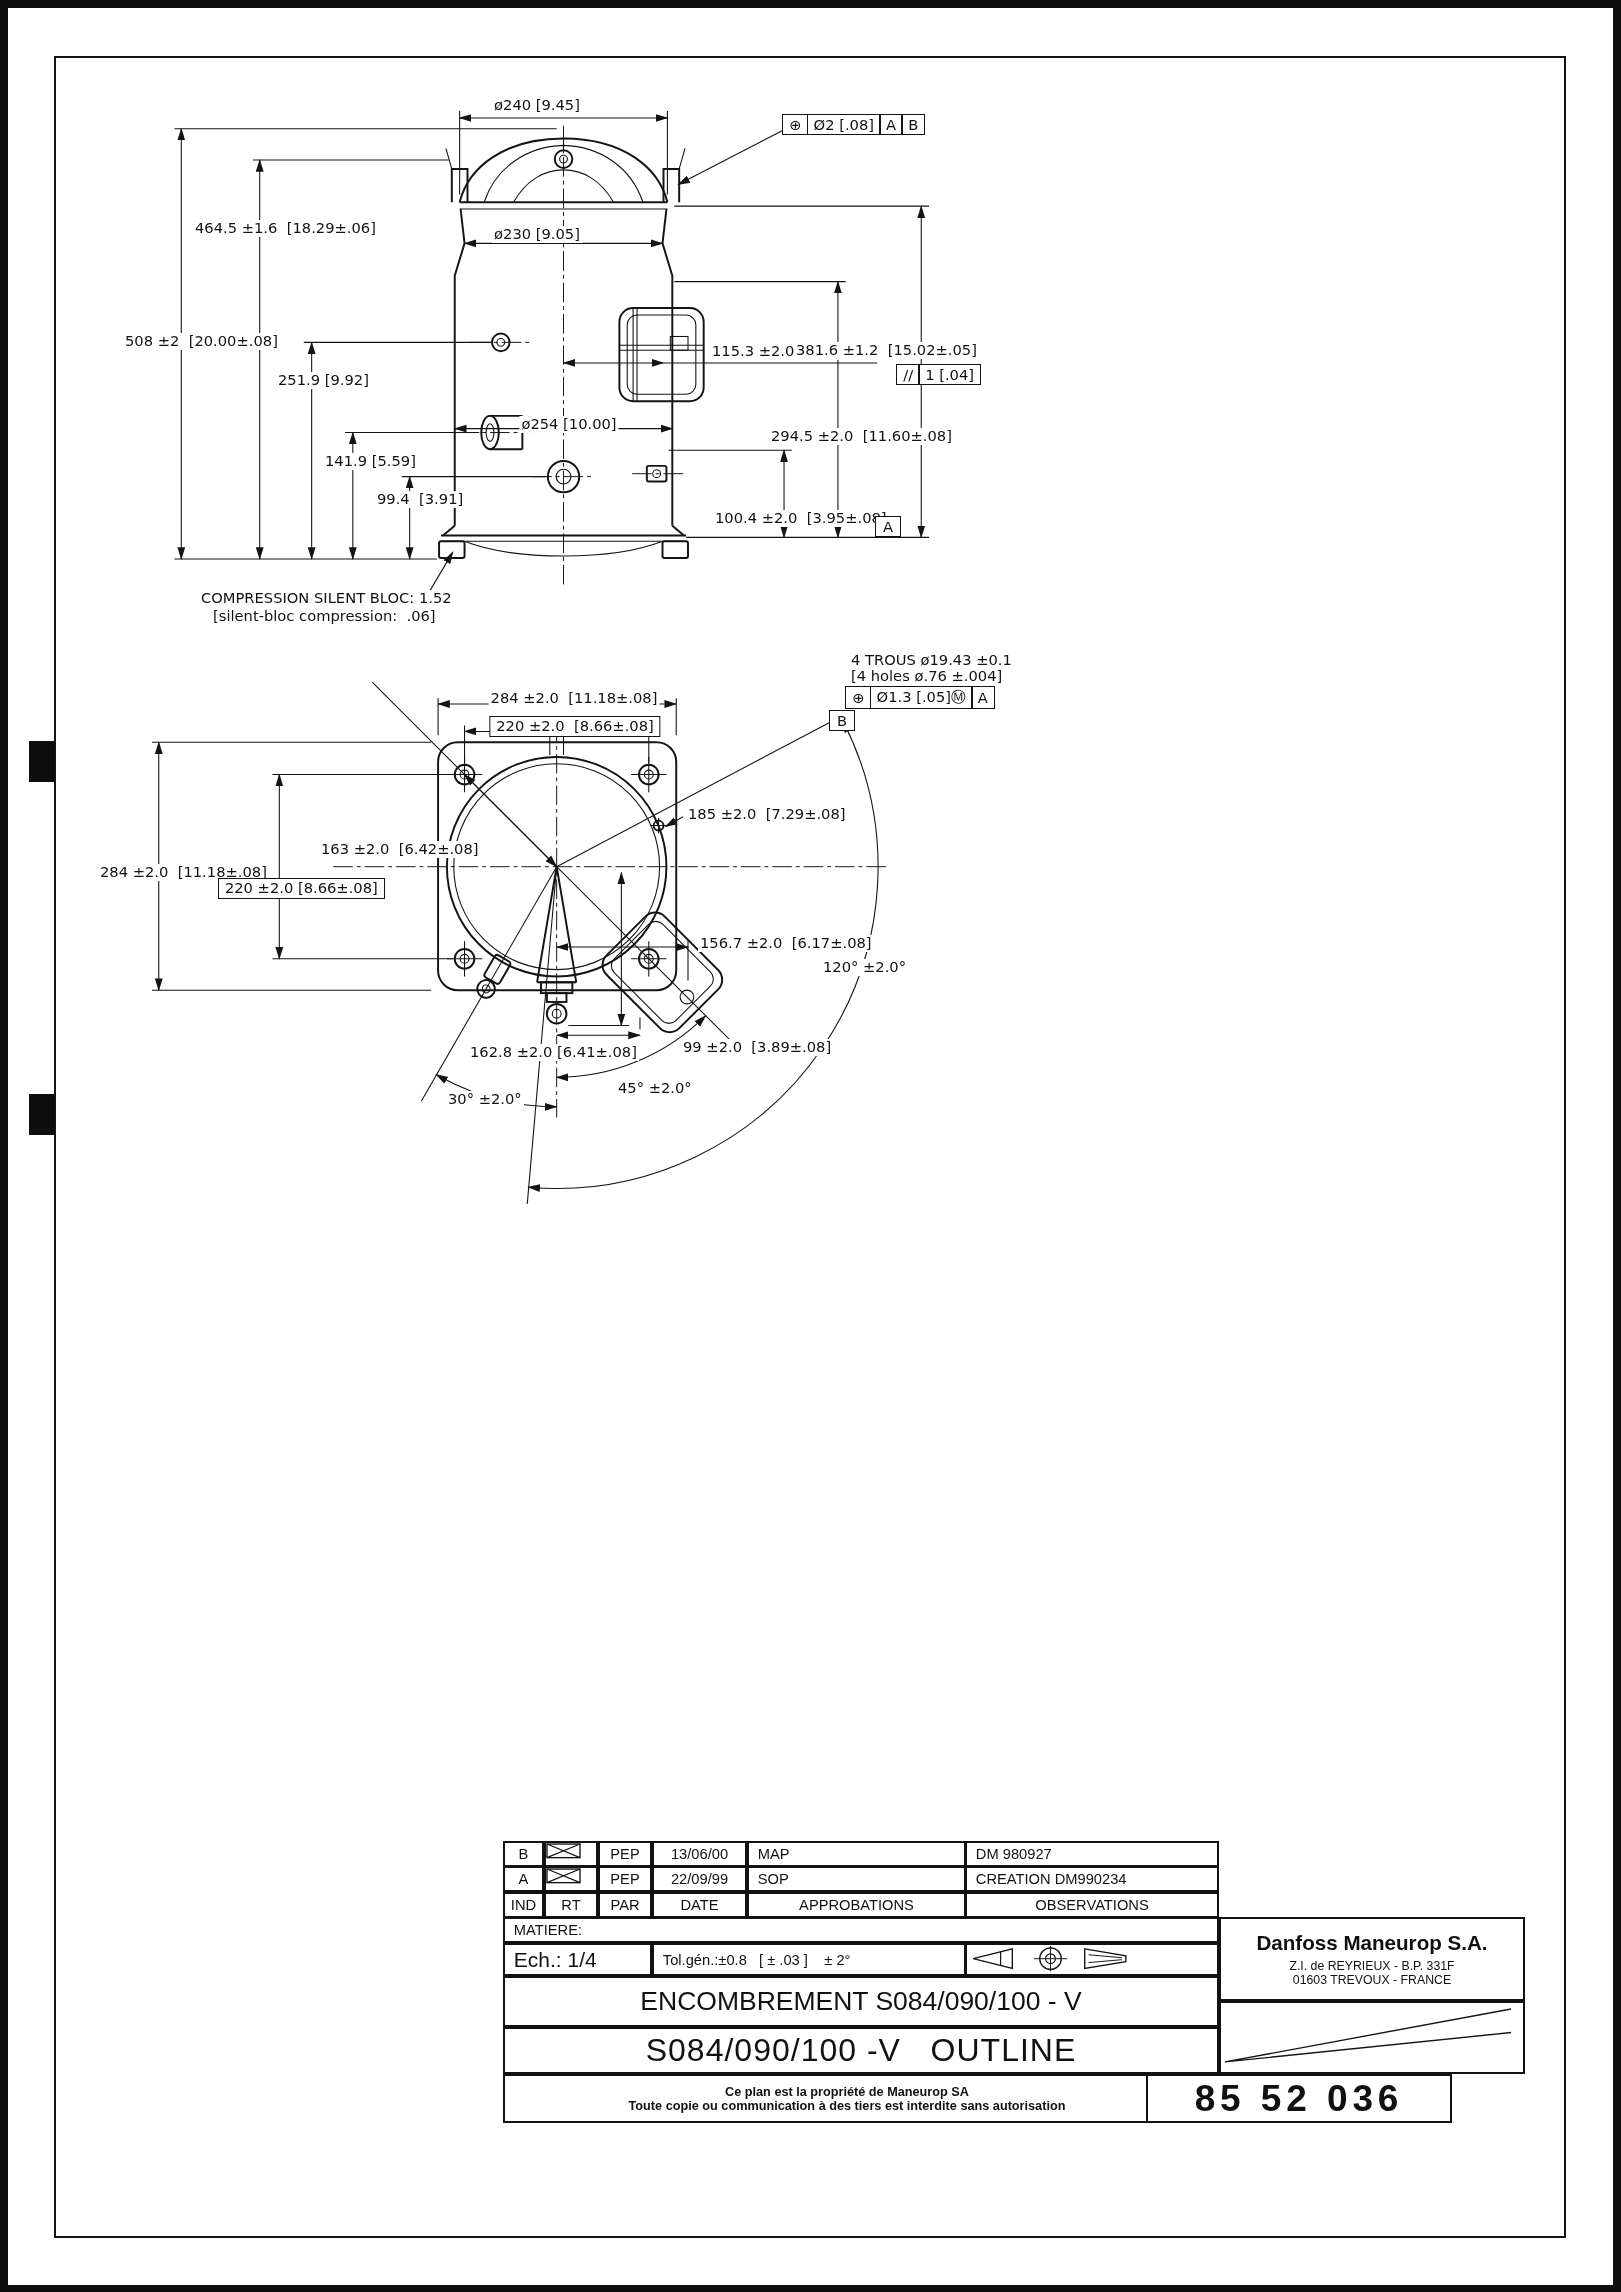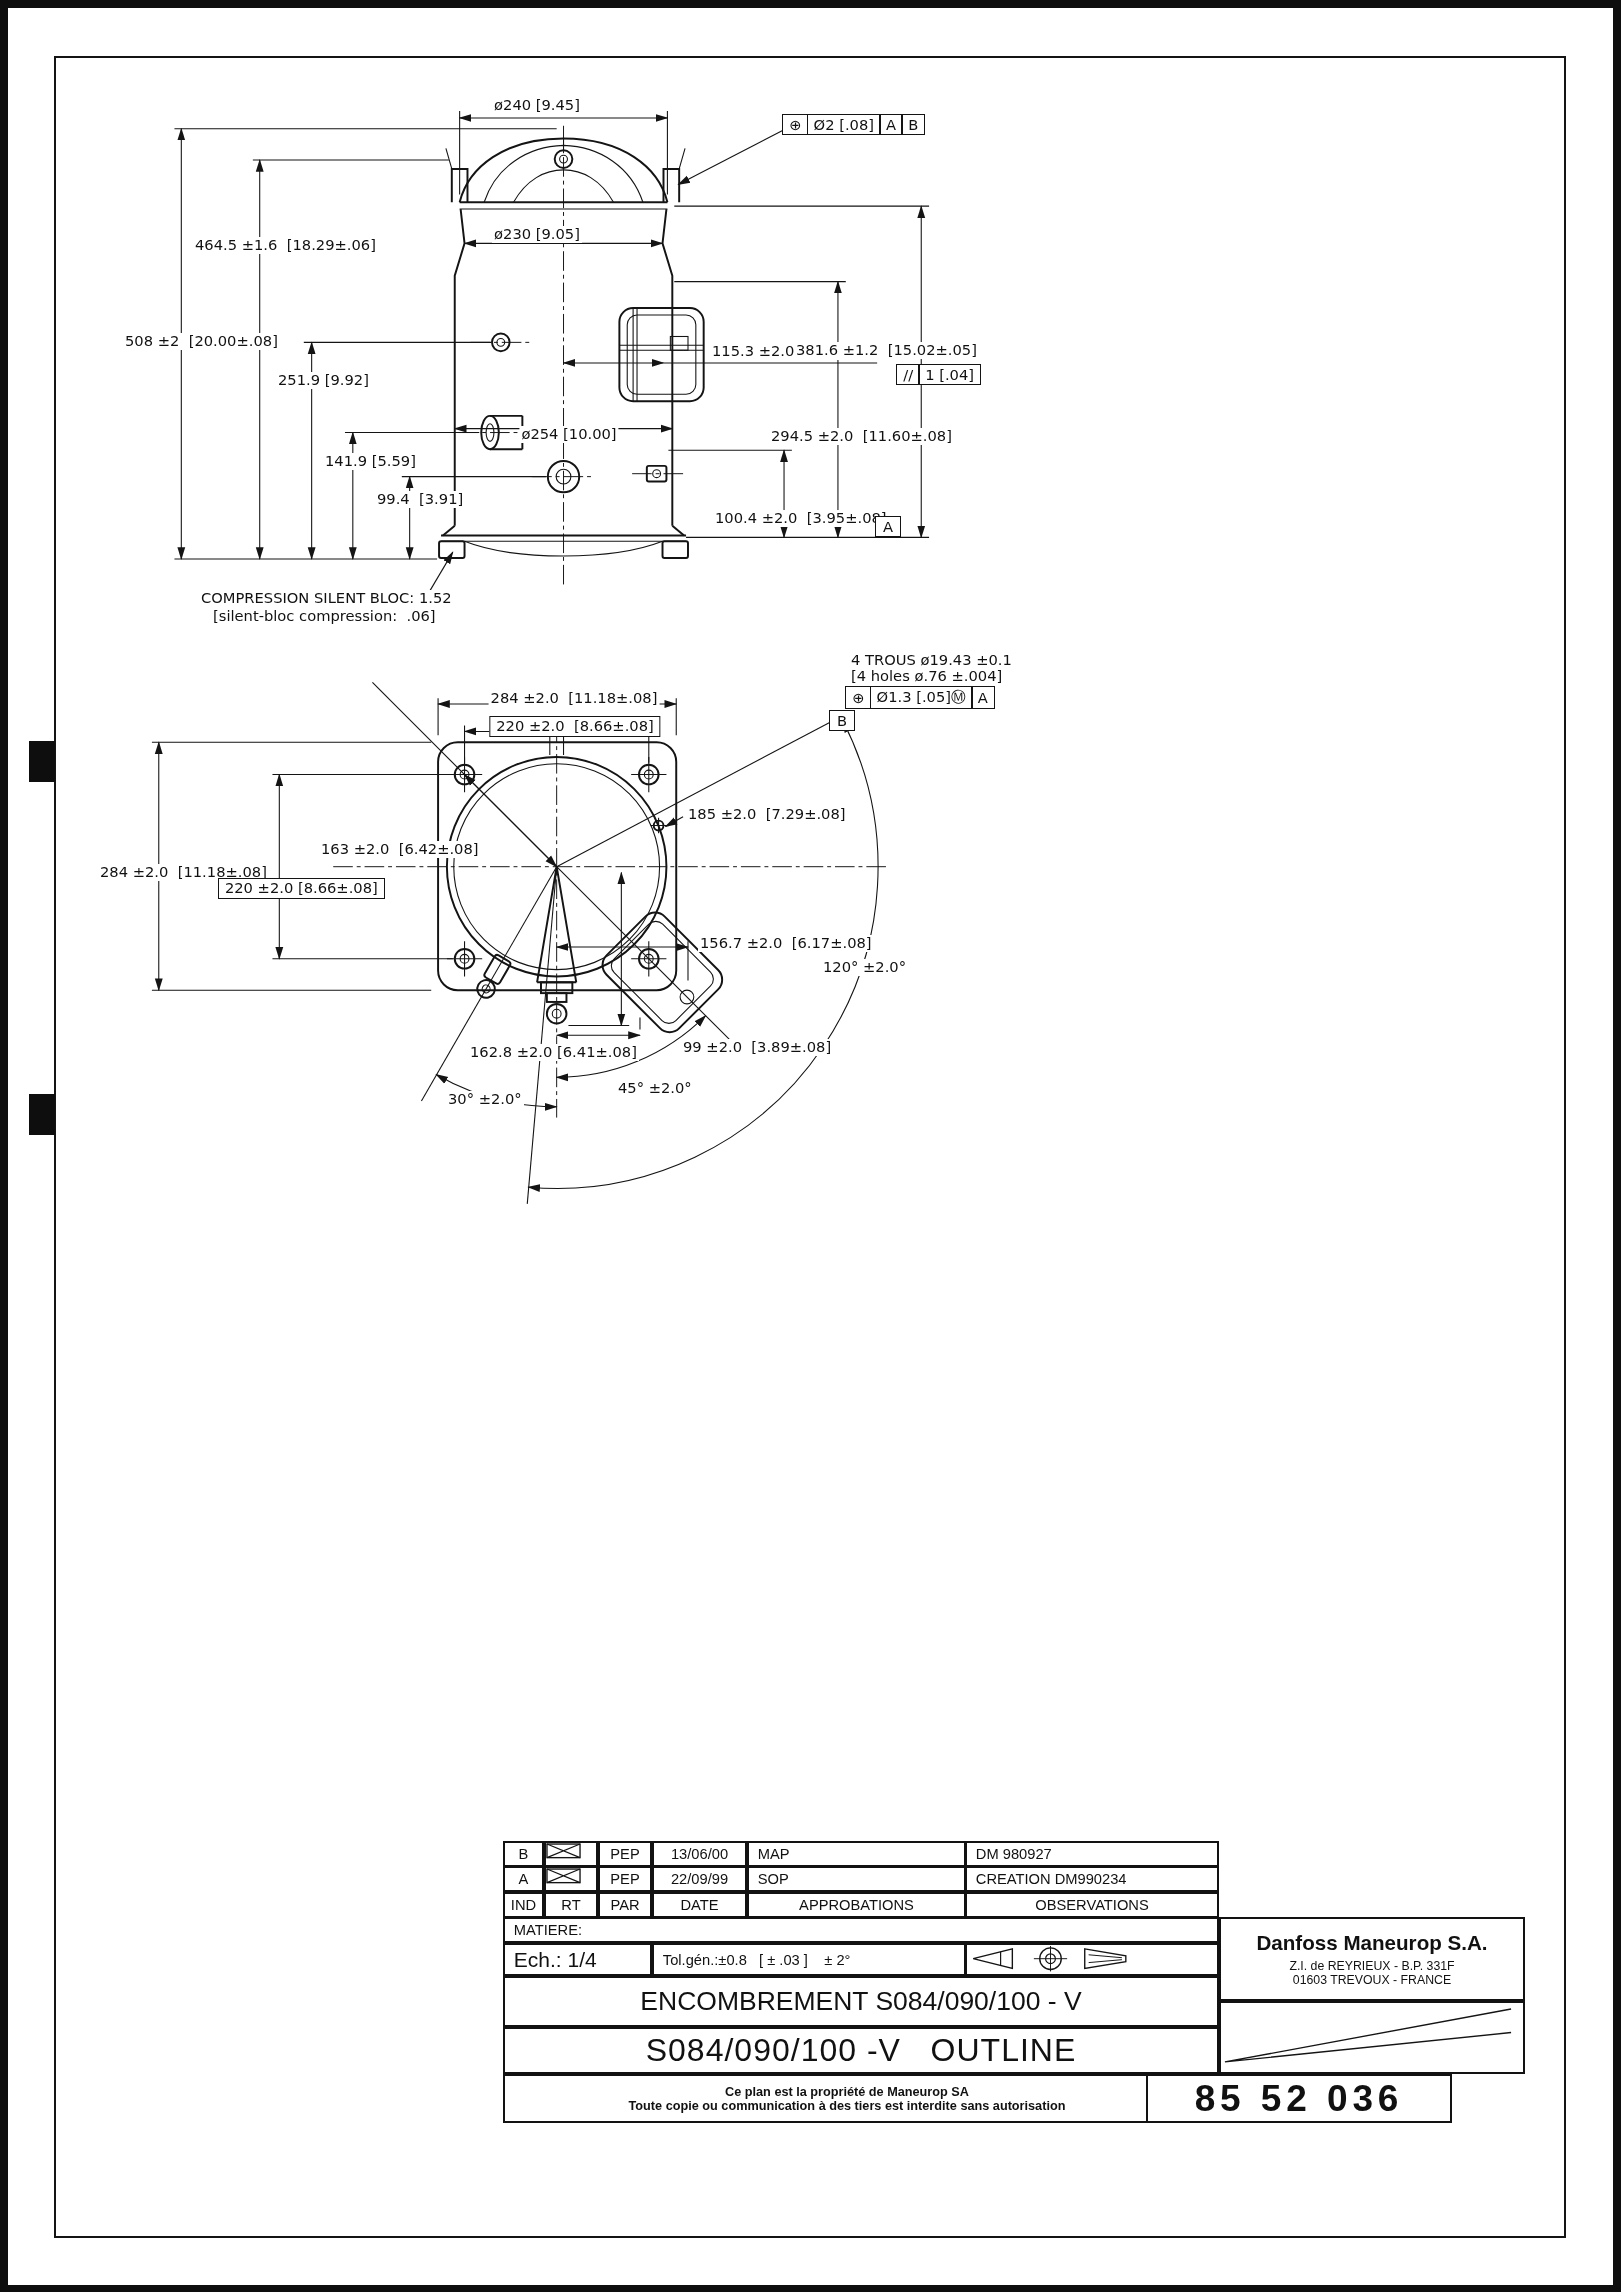--- a/index.html
+++ b/index.html
@@ -201,22 +201,22 @@
       <path class="dim" d="M720,1036 A215,215 0 0 1 568,1099"></path>
       <path class="dim" d="M568,1129 A245,245 0 0 1 445,1096"></path>
       <path class="dim" d="M860,735 A328,328 0 0 1 539,1211"></path>
 
       <path class="lead" d="M697,833 L679,843"></path>
     </g>
   </svg>
 
   <div class="lbl ctr" style="left:537px;top:97px">ø240 [9.45]</div>
   <div class="lbl ctr" style="left:537px;top:226px">ø230 [9.05]</div>
-  <div class="lbl ctr" style="left:569px;top:426px">ø254 [10.00]</div>
-  <div class="lbl" style="left:193px;top:237px">464.5 ±1.6  [18.29±.06]</div>
+  <div class="lbl ctr" style="left:569px;top:416px">ø254 [10.00]</div>
+  <div class="lbl" style="left:193px;top:220px">464.5 ±1.6  [18.29±.06]</div>
   <div class="lbl" style="left:123px;top:333px">508 ±2  [20.00±.08]</div>
   <div class="lbl" style="left:276px;top:372px">251.9 [9.92]</div>
   <div class="lbl" style="left:710px;top:343px">115.3 ±2.0  [4.54±.08]</div>
   <div class="lbl" style="left:794px;top:342px">381.6 ±1.2  [15.02±.05]</div>
   <div class="lbl" style="left:769px;top:428px">294.5 ±2.0  [11.60±.08]</div>
   <div class="lbl" style="left:323px;top:453px">141.9 [5.59]</div>
   <div class="lbl" style="left:375px;top:491px">99.4  [3.91]</div>
   <div class="lbl" style="left:713px;top:510px">100.4 ±2.0  [3.95±.08]</div>
   <div class="lbl" style="left:199px;top:590px">COMPRESSION SILENT BLOC: 1.52</div>
   <div class="lbl" style="left:211px;top:608px">[silent-bloc compression:  .06]</div>

